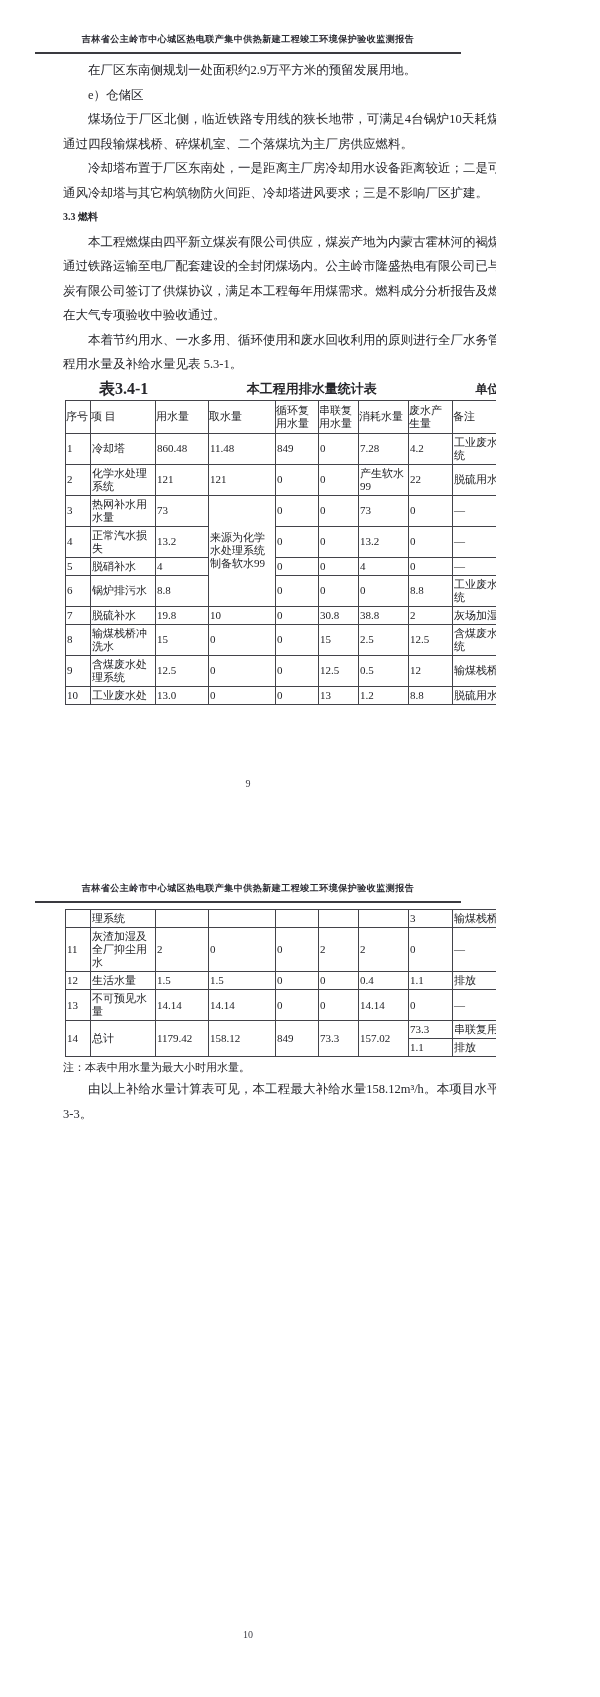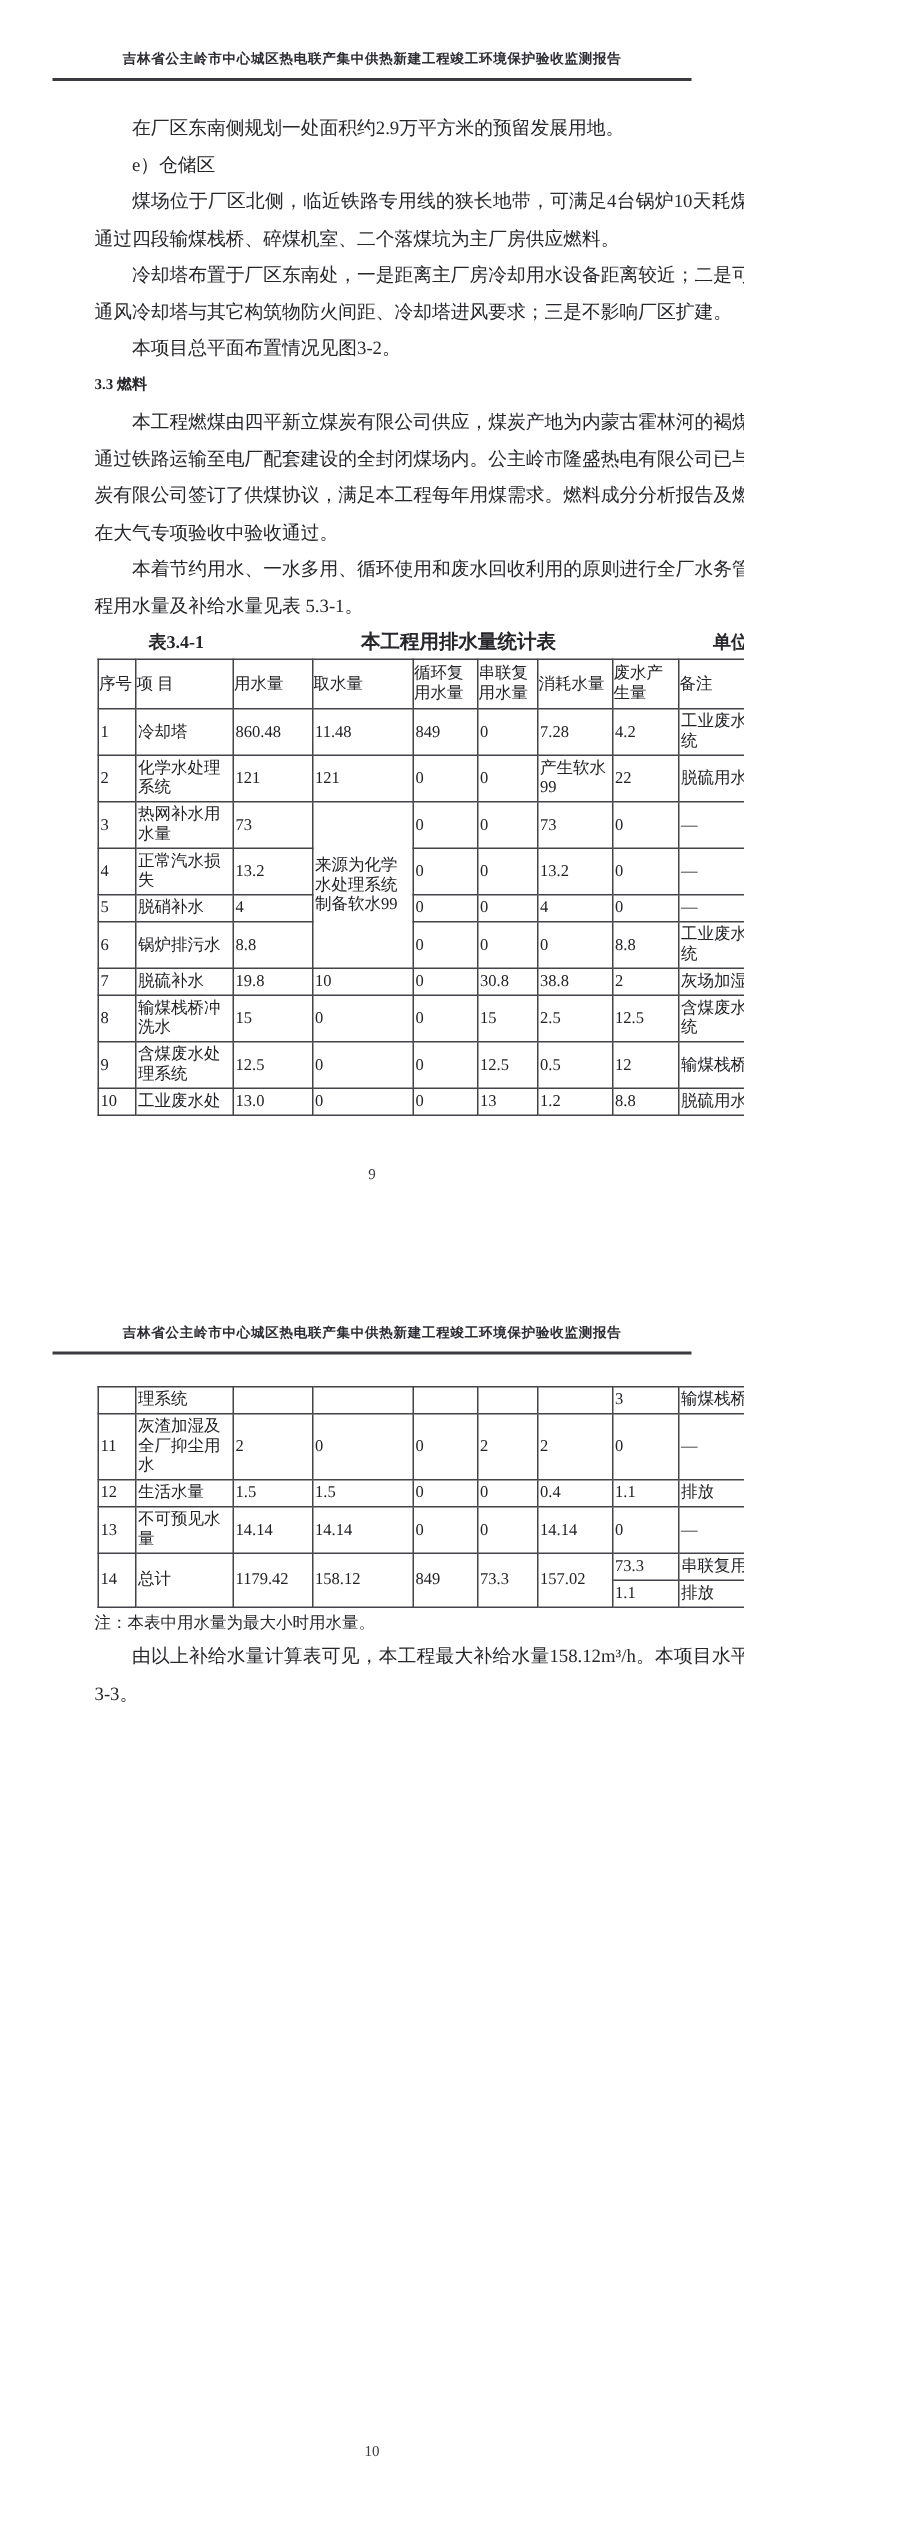--- a/index.html
+++ b/index.html
@@ -4,27 +4,27 @@
 <style>
   html,body{margin:0;padding:0;background:#ffffff;}
   body{width:600px;font-family:"Liberation Serif","DejaVu Serif",serif;color:#26262b;}
   .page{position:relative;width:496px;background:#ffffff;overflow:hidden;}
   .page-1{height:849px;}
   .page-2{height:848px;}
   .doc-header{position:absolute;top:33px;left:35px;right:35px;text-align:center;
     font-size:9px;font-weight:bold;color:#2d2d35;letter-spacing:.5px;white-space:nowrap;}
   .doc-rule{position:absolute;top:52px;left:35px;right:35px;height:2px;background:#3a3a40;}
   .content{position:absolute;top:58px;left:63px;width:500px;font-size:12.5px;
-    line-height:24.5px;text-align:justify;margin-top:15px;}
+    line-height:24.5px;text-align:justify;}
   .content p{margin:0;text-indent:2em;}
   .content p.flush{text-indent:0;}
   .content h3{margin:0;font-size:10px;line-height:24.5px;font-weight:bold;text-indent:0;}
   .tbl-caption{display:flex;justify-content:space-between;align-items:flex-end;
     margin:3px 0 2px 0;padding:0 28px 0 36px;font-weight:bold;line-height:18px;}
-  .tbl-caption .cap-label{font-size:12px;}
+  .tbl-caption .cap-label{font-size:16px;}
   .tbl-caption .cap-title{font-size:13px;}
   .tbl-caption .cap-unit{font-size:12px;}
   table.water{border-collapse:collapse;width:470px;margin-left:2px;table-layout:fixed;
     font-size:11px;line-height:13px;text-align:left;color:#222226;font-family:Liberation Serif, serif;}
   table.water td{border:1px solid #43434a;padding:2px 1px;vertical-align:middle;
     word-break:break-all;}
   table.water td.hd{padding:3px 0;}
   .note-line{font-size:11px;line-height:20px;margin-top:2px;text-indent:0;text-align:left;}
   .page-num{position:absolute;left:0;right:0;text-align:center;font-size:10px;color:#3c3c44;}
   .page-1 .page-num{top:778px;}
@@ -35,21 +35,20 @@
 
 <div class="page page-1">
   <div class="doc-header">吉林省公主岭市中心城区热电联产集中供热新建工程竣工环境保护验收监测报告</div>
   <div class="doc-rule"></div>
 
   <div class="content">
     <p>在厂区东南侧规划一处面积约2.9万平方米的预留发展用地。</p>
     <p>e）仓储区</p>
     <p>煤场位于厂区北侧，临近铁路专用线的狭长地带，可满足4台锅炉10天耗煤量的。煤场通过四段输煤栈桥、碎煤机室、二个落煤坑为主厂房供应燃料。</p>
     <p>冷却塔布置于厂区东南处，一是距离主厂房冷却用水设备距离较近；二是可以满足机械通风冷却塔与其它构筑物防火间距、冷却塔进风要求；三是不影响厂区扩建。</p>
-    <p>本项目总平面布置情况见图3-2。</p>
     <h3>3.3 燃料</h3>
     <p>本工程燃煤由四平新立煤炭有限公司供应，煤炭产地为内蒙古霍林河的褐煤，供应单位通过铁路运输至电厂配套建设的全封闭煤场内。公主岭市隆盛热电有限公司已与四平新立煤炭有限公司签订了供煤协议，满足本工程每年用煤需求。燃料成分分析报告及燃料用量等已在大气专项验收中验收通过。</p>
     <p>本着节约用水、一水多用、循环使用和废水回收利用的原则进行全厂水务管理，本期工程用水量及补给水量见表 5.3-1。</p>
 
     <div class="tbl-caption">
       <span class="cap-label">表3.4-1</span>
       <span class="cap-title">本工程用排水量统计表</span>
       <span class="cap-unit">单位：m³/h</span>
     </div>
 

